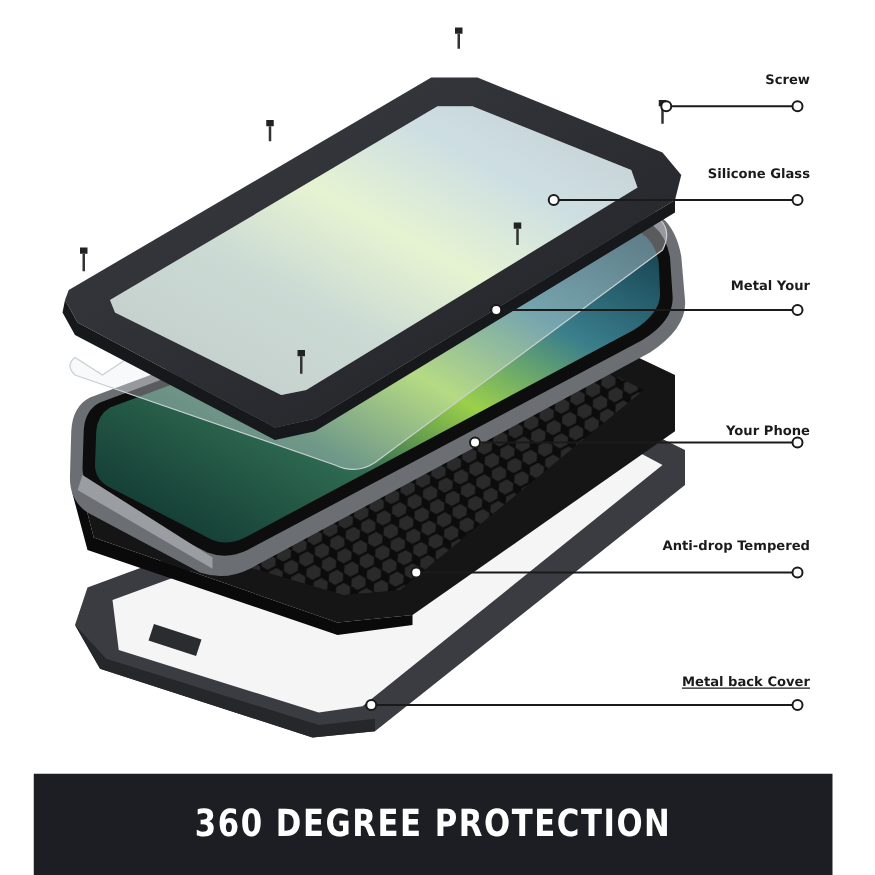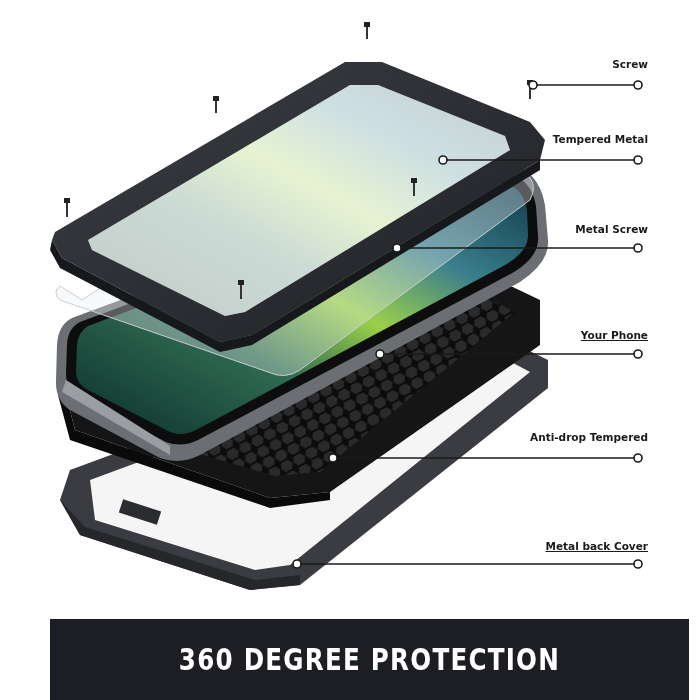--- a/index.html
+++ b/index.html
@@ -1,19 +1,19 @@
 <!DOCTYPE html>
 <html><head>
 <meta charset="utf-8">
 <style>
   html,body{margin:0;padding:0;background:#ffffff;}
   body{width:700px;height:700px;position:relative;overflow:hidden;font-family:"DejaVu Sans","Liberation Sans",sans-serif;}
   #stage{position:absolute;left:0;top:0;width:700px;height:700px;}
   .label{position:absolute;font-family:"DejaVu Sans","Liberation Sans",sans-serif;font-weight:bold;font-size:10.5px;color:#1a1a1a;text-align:right;white-space:nowrap;}
-  .banner{position:absolute;left:27px;top:619px;width:639px;height:81px;background:#1c1e24;display:flex;align-items:center;justify-content:center;margin-left:23px;}
+  .banner{position:absolute;left:27px;top:619px;width:639px;height:81px;background:#1c1e24;display:flex;align-items:center;justify-content:center;}
   .banner-text{color:#ffffff;font-family:"DejaVu Sans","Liberation Sans",sans-serif;font-weight:bold;font-size:30px;letter-spacing:1.5px;transform:scaleX(0.82);transform-origin:center;}
 </style>
 </head>
 <body>
 
 <svg id="stage" viewBox="0 0 700 700" xmlns="http://www.w3.org/2000/svg">
   <defs>
     <linearGradient id="screenGrad" x1="0" y1="1" x2="1" y2="0">
       <stop offset="0" stop-color="#0c2f2b"></stop>
       <stop offset="0.35" stop-color="#2f6b52"></stop>
@@ -110,21 +110,21 @@
     <circle cx="333" cy="458" r="4" fill="#fff" stroke="#1a1a1a" stroke-width="1.6"></circle>
     <circle cx="638" cy="458" r="4" fill="#fff" stroke="#1a1a1a" stroke-width="1.6"></circle>
 
     <line x1="297" y1="564" x2="634" y2="564" stroke="#1a1a1a" stroke-width="1.6"></line>
     <circle cx="297" cy="564" r="4" fill="#fff" stroke="#1a1a1a" stroke-width="1.6"></circle>
     <circle cx="638" cy="564" r="4" fill="#fff" stroke="#1a1a1a" stroke-width="1.6"></circle>
   </g>
 </svg>
 
 <div class="label" style="right:52px;top:58px;">Screw</div>
-<div class="label" style="right:52px;top:133px;">Tempered Metal</div>
-<div class="label" style="right:52px;top:223px;">Metal Screw</div>
-<div class="label" style="right:52px;top:329px;text-decoration:underline;">Your Phone</div>
+<div class="label" style="right:52px;top:133px;">Silicone Glass</div>
+<div class="label" style="right:52px;top:223px;">Metal Your</div>
+<div class="label" style="right:52px;top:339px;">Your Phone</div>
 <div class="label" style="right:52px;top:431px;">Anti-drop Tempered</div>
 <div class="label" style="right:52px;top:540px;text-decoration:underline;">Metal back Cover</div>
 
 <div class="banner">
   <div class="banner-text">360 DEGREE PROTECTION</div>
 </div>
 
 </body></html>

